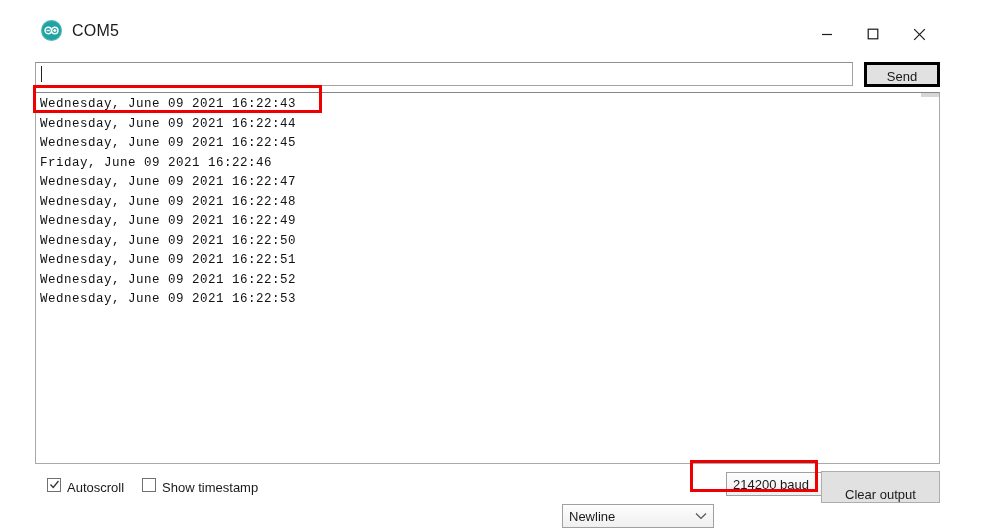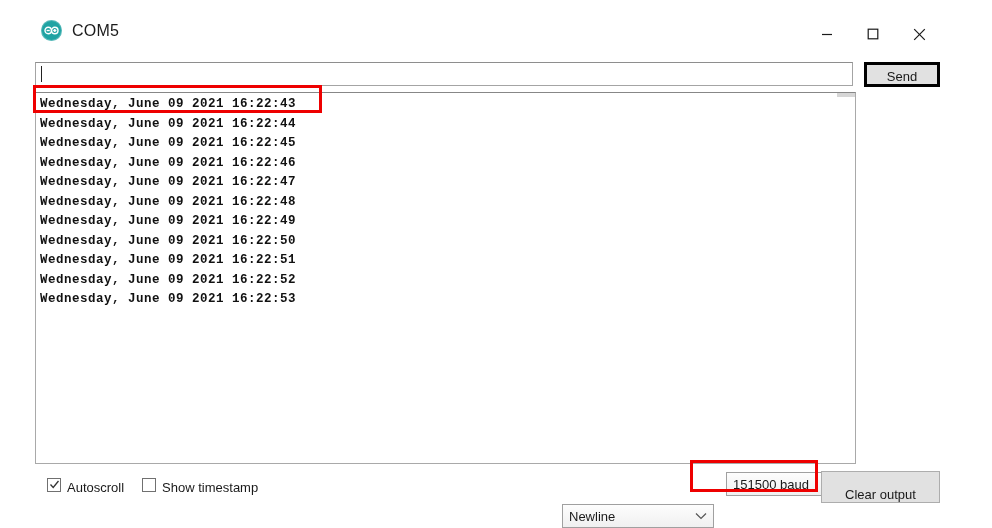--- a/index.html
+++ b/index.html
@@ -110,27 +110,26 @@
     font-family: "Liberation Sans", sans-serif;
     cursor: default;
     padding: 0;
     line-height: 23px;
   }
 
   
   .output-wrap {
     position: absolute;
     left: 2px; top: 82px;
-    width: 821px; height: 372px;
+    width: 905px; height: 372px;
     box-sizing: border-box;
     border: 1px solid #a9a9a9;
     border-top-color: #878787;
     background: #ffffff;
     overflow: hidden;
-    font-weight: bold;
   }
   .output-inner {
     position: absolute;
     left: 0; top: 0;
     right: 0; bottom: 0;
     padding: 2px 0 0 4px;
   }
   .out-line {
     font-family: "Liberation Mono", monospace;
     font-size: 12.5px;
@@ -274,21 +273,21 @@
     <span class="caret"></span>
     <button class="send-btn">Send</button>
   </div>
 
   <div class="output-wrap">
     <div class="pane-top-shade"></div>
     <div class="output-inner" id="output-lines">
         <div class="out-line">Wednesday, June 09 2021 16:22:43</div>
         <div class="out-line">Wednesday, June 09 2021 16:22:44</div>
         <div class="out-line">Wednesday, June 09 2021 16:22:45</div>
-        <div class="out-line">Wednesday, June 09 2021 16:22:46</div>
+        <div class="out-line">Friday, June 09 2021 16:22:46</div>
         <div class="out-line">Wednesday, June 09 2021 16:22:47</div>
         <div class="out-line">Wednesday, June 09 2021 16:22:48</div>
         <div class="out-line">Wednesday, June 09 2021 16:22:49</div>
         <div class="out-line">Wednesday, June 09 2021 16:22:50</div>
         <div class="out-line">Wednesday, June 09 2021 16:22:51</div>
         <div class="out-line">Wednesday, June 09 2021 16:22:52</div>
         <div class="out-line">Wednesday, June 09 2021 16:22:53</div>
       </div>
   </div>
 
@@ -311,21 +310,21 @@
     </div>
 
     <div class="select" id="newline-select">
       <span class="sel-text">Newline</span>
       <svg class="chev" width="12" height="8" viewBox="0 0 12 8">
         <polyline points="1,1.5 6,6.5 11,1.5" fill="none" stroke="#555" stroke-width="1.2"></polyline>
       </svg>
     </div>
 
     <div class="select" id="baud-select">
-      <span class="sel-text">151500 baud</span>
+      <span class="sel-text">214200 baud</span>
       <svg class="chev" width="12" height="8" viewBox="0 0 12 8">
         <polyline points="1,1.5 6,6.5 11,1.5" fill="none" stroke="#555" stroke-width="1.2"></polyline>
       </svg>
     </div>
 
     <button class="clear-btn">Clear output</button>
   </div>
 </div>
 
 <div class="annot" id="annot-first-line" style="border-color: rgb(238, 0, 0);"></div>

